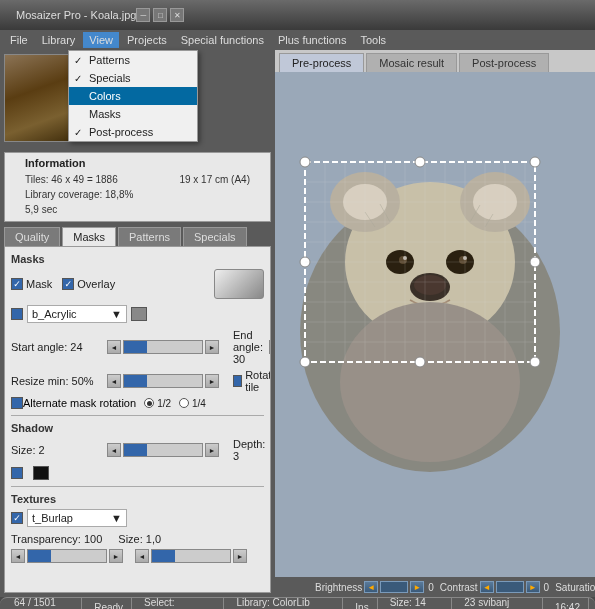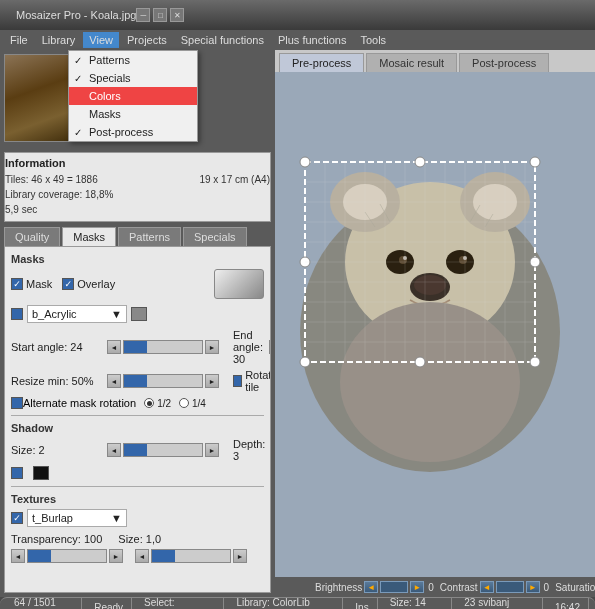--- a/index.html
+++ b/index.html
@@ -73,21 +73,21 @@
     .dropdown-item {
       padding: 3px 10px 3px 20px;
       cursor: pointer;
       color: #222;
       font-size: 11px;
       display: flex;
       align-items: center;
       gap: 4px;
     }
     .dropdown-item.selected {
-      background: #ef4444;
+      background: #0369a1;
       color: white;
     }
     .main-content {
       display: flex;
       height: calc(609px - 22px - 20px - 20px);
       background: #5a5a5a;
     }
     .left-panel {
       width: 275px;
       display: flex;
@@ -117,21 +117,21 @@
       font-weight: bold;
       padding: 6px 20px;
       cursor: pointer;
       height: 28px;
       display: flex;
       align-items: center;
     }
     .info-panel {
       background: #e8e8e8;
       margin: 2px 4px;
-      padding: 4px 0;
+      padding: 4px 20px;
       border: 1px solid #999;
     }
     .info-title {
       font-weight: bold;
       font-size: 11px;
       color: #222;
       margin-bottom: 3px;
     }
     .info-row {
       display: flex;

